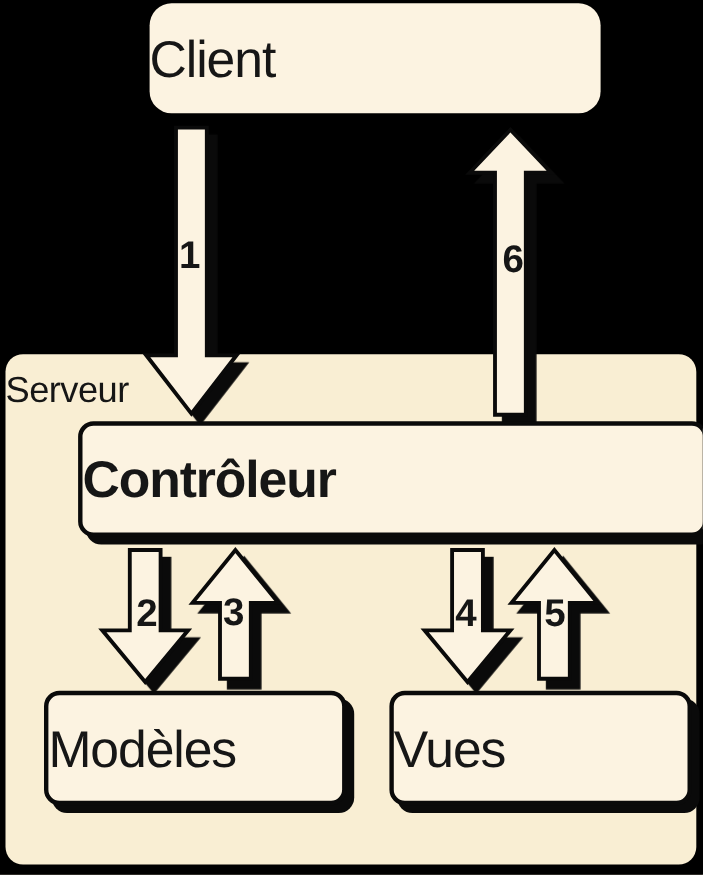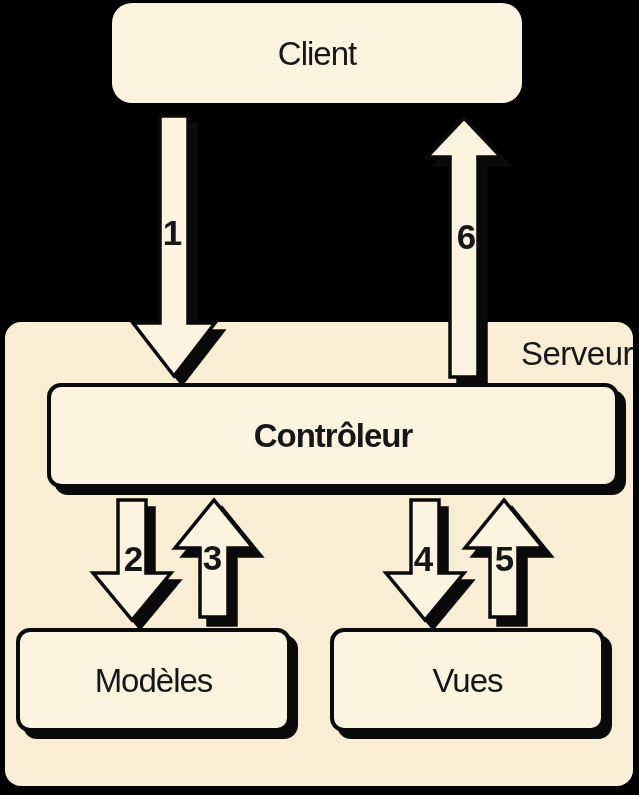--- a/index.html
+++ b/index.html
@@ -10,39 +10,40 @@
     --text:#161616;
   }
   html,body{margin:0;padding:0;background:var(--background);}
   .stage{
     position:relative;width:639px;height:795px;background:var(--background);
     font-family:"Liberation Sans","DejaVu Sans",sans-serif;color:var(--text);
     overflow:hidden;
   }
   .node{
     position:absolute;box-sizing:border-box;background:var(--box_fill);
-    display:flex;align-items:center;justify-content:center;
-    font-size:33px;letter-spacing:-1px;line-height:1;color:var(--text);
+    display:flex;align-items:center;justify-content:flex-start;
+    font-size:47px;letter-spacing:-1px;line-height:1;color:var(--text);
     z-index:3;
+    margin-left:24px;
   }
   .client{left:112px;top:3px;width:410px;height:100px;border-radius:20px;}
   .inner{
     border:4px solid var(--outline);
     box-shadow:7px 7px 0 var(--outline);
     border-radius:14px;
   }
   .controller{left:47px;top:383px;width:572px;height:105px;font-weight:bold;}
   .models{left:16px;top:628px;width:275px;height:104px;}
   .views{left:330px;top:628px;width:275px;height:104px;}
   .panel{
     position:absolute;left:5px;top:322px;width:628px;height:464px;
     background:var(--surface);border-radius:16px;z-index:1;
   }
   .panel-label{
-    position:absolute;left:0;right:0;top:15px;text-align:right;
+    position:absolute;left:0;right:0;top:15px;text-align:left;
     font-size:33px;letter-spacing:-0.5px;line-height:1;color:var(--text);
   }
   svg.arrows{position:absolute;left:0;top:0;z-index:2;pointer-events:none;}
   .arrow{
     fill:var(--box_fill);
     stroke:var(--outline);
     stroke-width:3.5;
     filter:drop-shadow(8px 8px 0 var(--outline));
   }
   .num{

